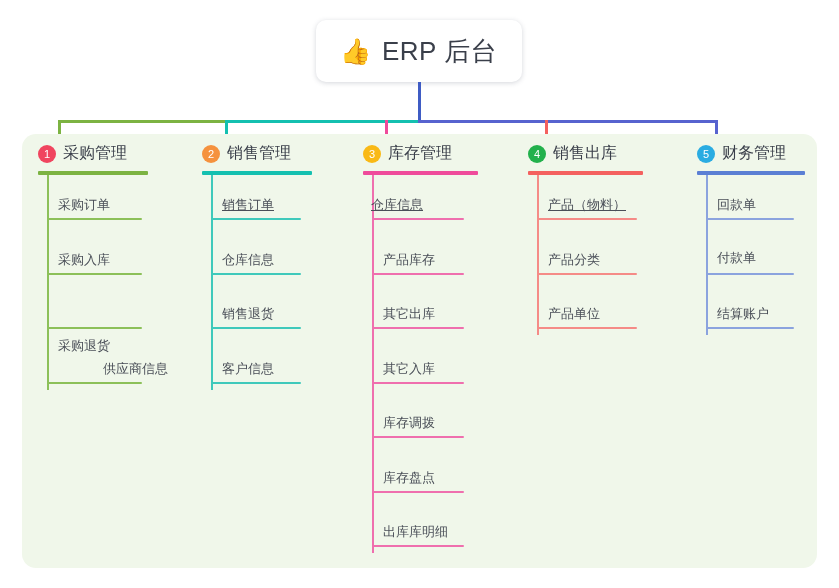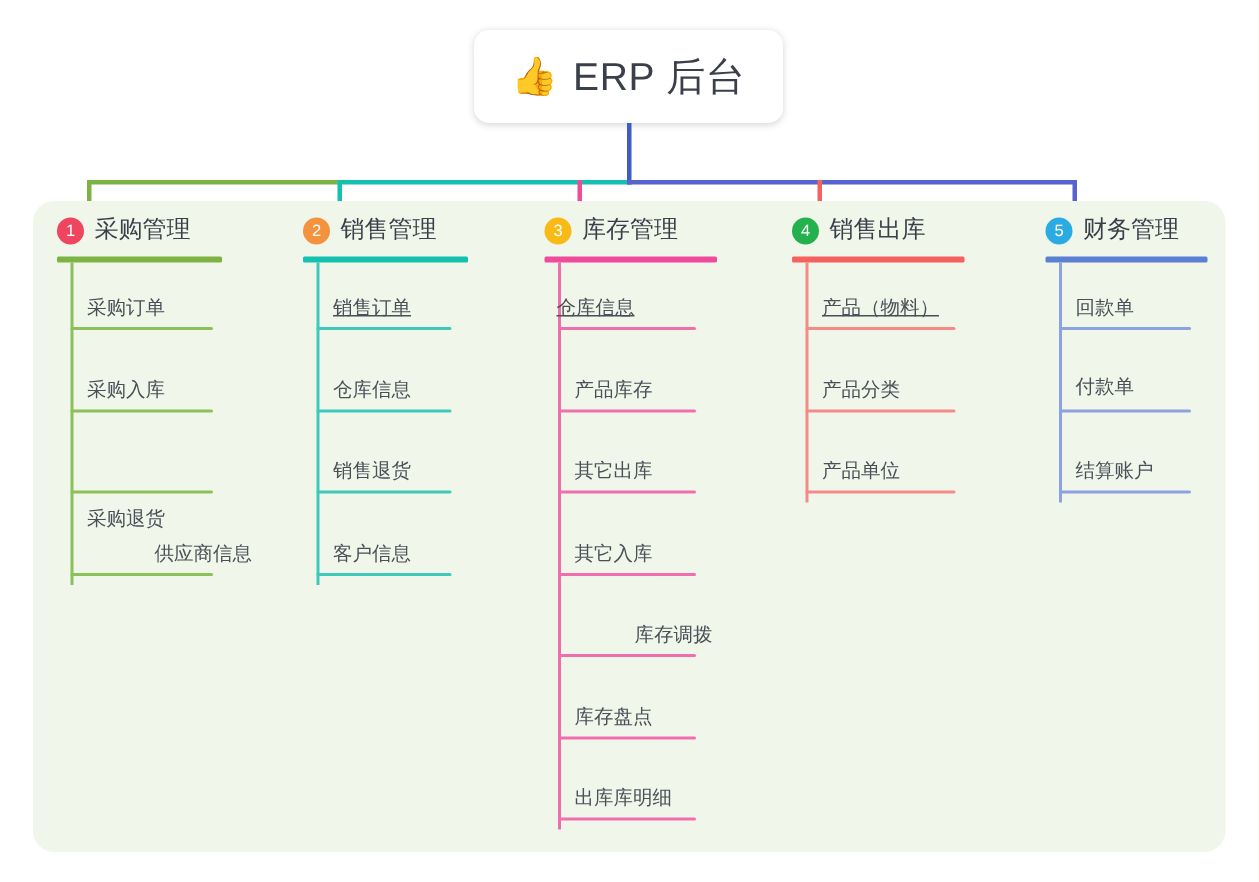--- a/index.html
+++ b/index.html
@@ -120,21 +120,21 @@
         <div class="head-rule" style="width: 115px; background: rgb(239, 75, 155);"></div>
         <div class="spine" style="left: 9px; height: 378px; background: rgb(239, 111, 174);"></div>
         <div class="item-label" style="left: 8px; top: 62px; text-decoration: underline;">仓库信息</div>
         <div class="item-rule" style="left: 9px; top: 84px; width: 92px; background: rgb(239, 111, 174);"></div>
         <div class="item-label" style="left: 20px; top: 116.5px;">产品库存</div>
         <div class="item-rule" style="left: 9px; top: 138.5px; width: 92px; background: rgb(239, 111, 174);"></div>
         <div class="item-label" style="left: 20px; top: 171px;">其它出库</div>
         <div class="item-rule" style="left: 9px; top: 193px; width: 92px; background: rgb(239, 111, 174);"></div>
         <div class="item-label" style="left: 20px; top: 225.5px;">其它入库</div>
         <div class="item-rule" style="left: 9px; top: 247.5px; width: 92px; background: rgb(239, 111, 174);"></div>
-        <div class="item-label" style="left: 20px; top: 280px; margin-left: 40px;">库存调拨</div>
+        <div class="item-label" style="left: 20px; top: 280px;">库存调拨</div>
         <div class="item-rule" style="left: 9px; top: 302px; width: 92px; background: rgb(239, 111, 174);"></div>
         <div class="item-label" style="left: 20px; top: 334.5px;">库存盘点</div>
         <div class="item-rule" style="left: 9px; top: 356.5px; width: 92px; background: rgb(239, 111, 174);"></div>
         <div class="item-label" style="left: 20px; top: 389px;">出库库明细</div>
         <div class="item-rule" style="left: 9px; top: 411px; width: 92px; background: rgb(239, 111, 174);"></div>
       </div>
       <div class="col" style="left: 528px; top: 134px;">
         <div class="col-head">
           <span class="badge" style="background: rgb(34, 177, 76);">4</span>
           <span class="col-title">销售出库</span>

